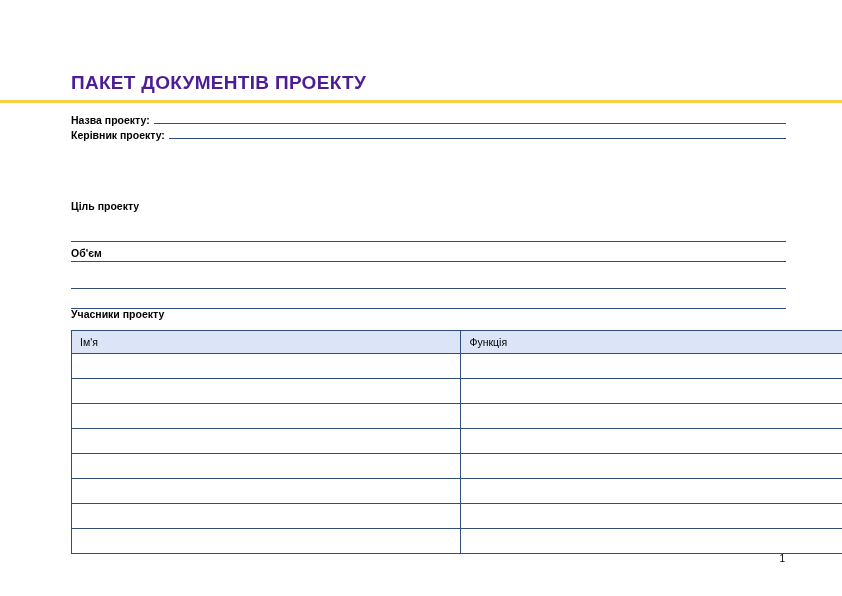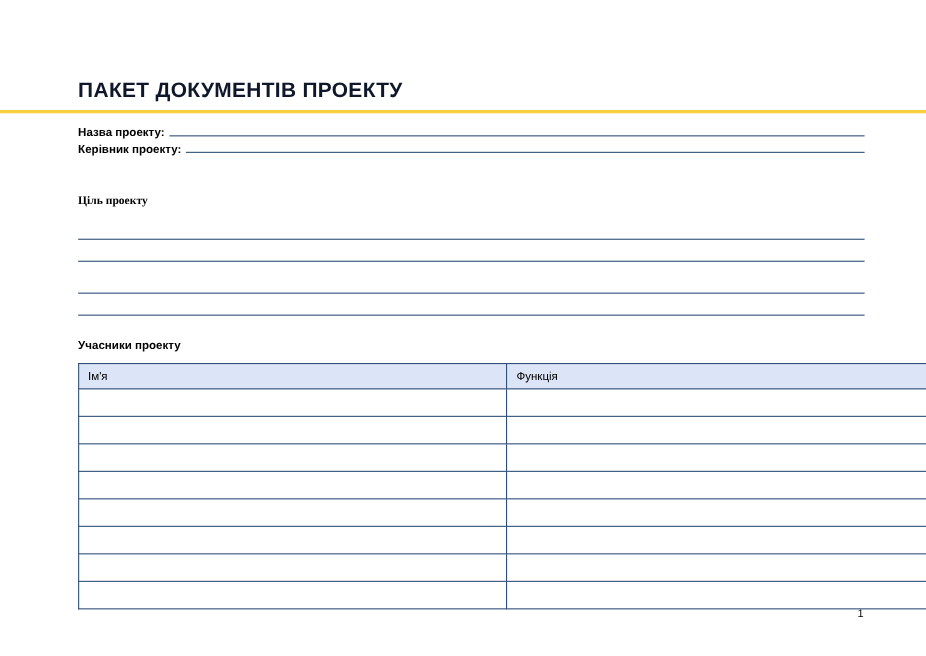--- a/index.html
+++ b/index.html
@@ -19,21 +19,21 @@
     width: 842px;
     height: 596px;
     box-sizing: border-box;
   }
   .doc-title {
     position: absolute;
     left: 71px;
     top: 72px;
     font-size: 19px;
     font-weight: bold;
-    color: #0f172a;
+    color: #4c1d95;
     letter-spacing: 0.3px;
   }
   .title-rule {
     position: absolute;
     left: 0;
     top: 100px;
     width: 842px;
     height: 3px;
     background: #f5d041;
   }
@@ -119,27 +119,28 @@
     <div class="field-row">
       <span class="field-label">Назва проекту:</span>
       <span class="field-line"></span>
     </div>
     <div class="field-row">
       <span class="field-label">Керівник проекту:</span>
       <span class="field-line"></span>
     </div>
   </div>
 
-  <div class="section" style="top:177px;font-family:Liberation Serif, serif;">
+  <div class="section" style="top:200px;">
     <div class="section-heading">Ціль проекту</div>
     <div class="blank-line"></div>
     <div class="blank-line"></div>
   </div>
 
   <div class="section" style="top:247px;">
+    <div class="section-heading">Об'єм</div>
     <div class="blank-line"></div>
     <div class="blank-line"></div>
   </div>
 
   <div class="table-section">
     <div class="section-heading">Учасники проекту</div>
     <table class="participants">
       <colgroup>
           <col class="c1">
           <col class="c2">

